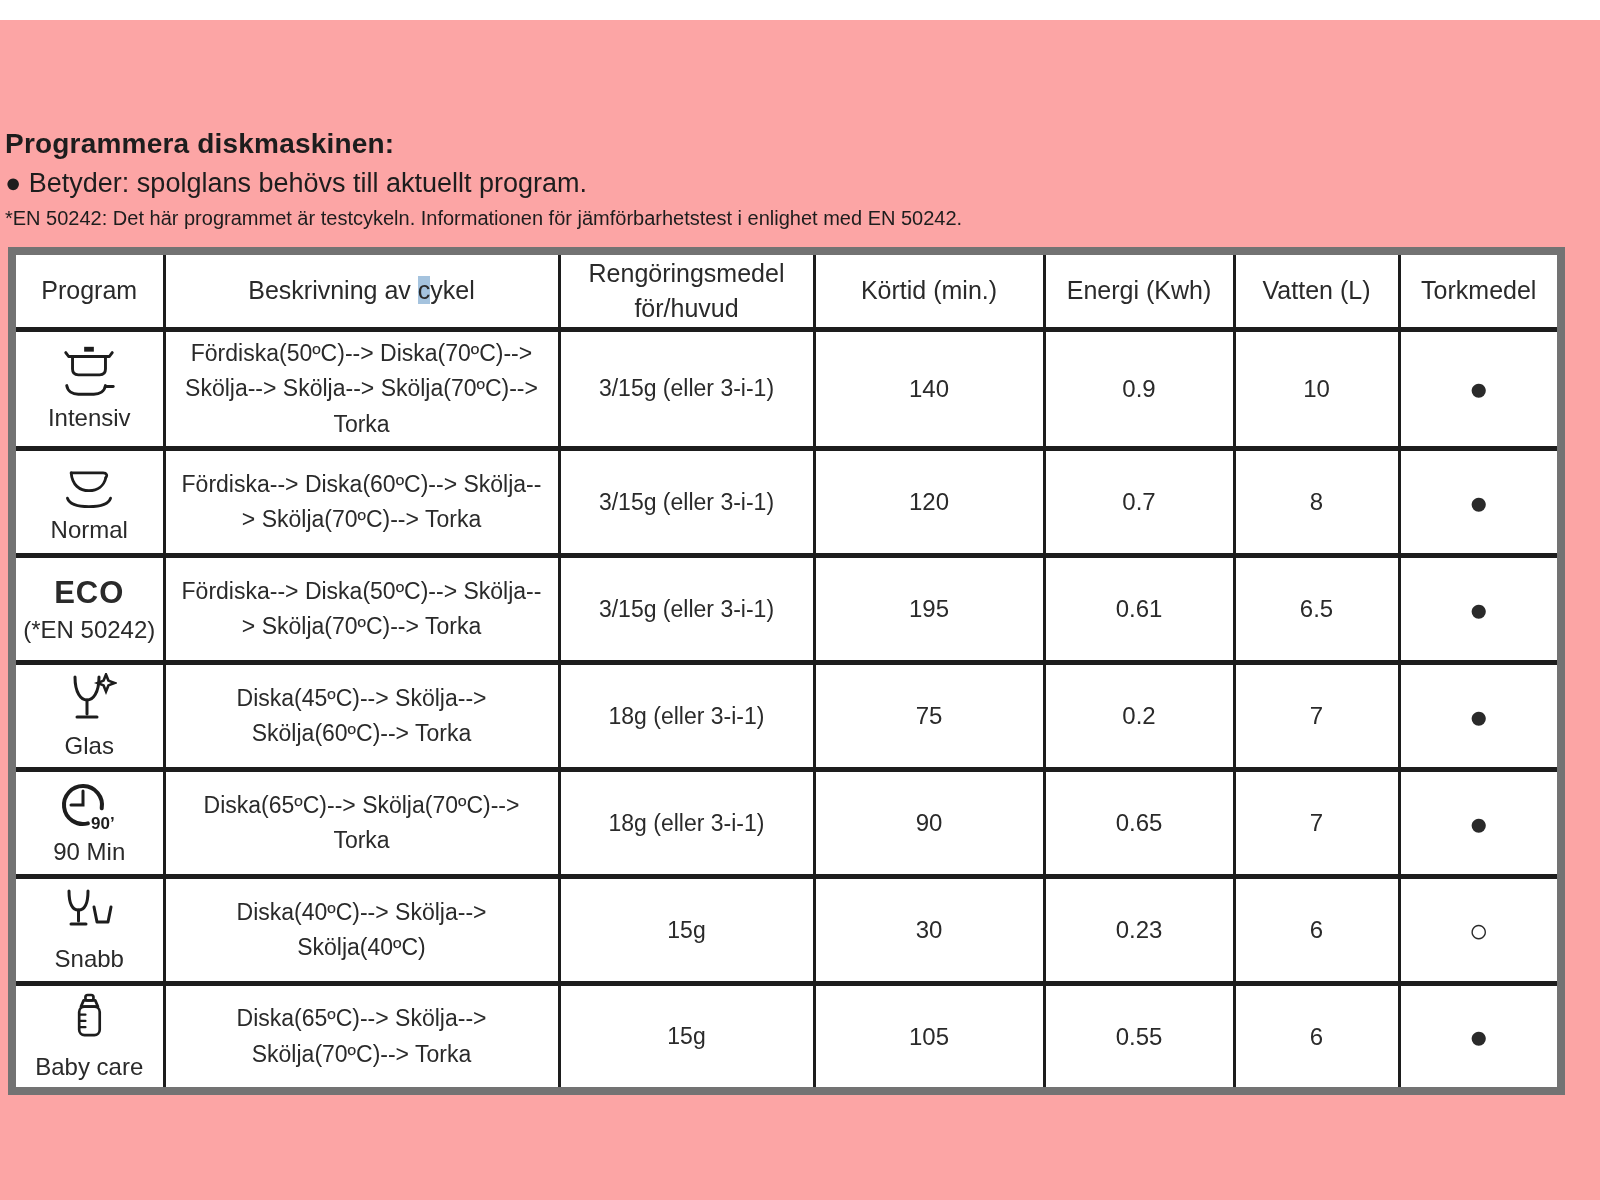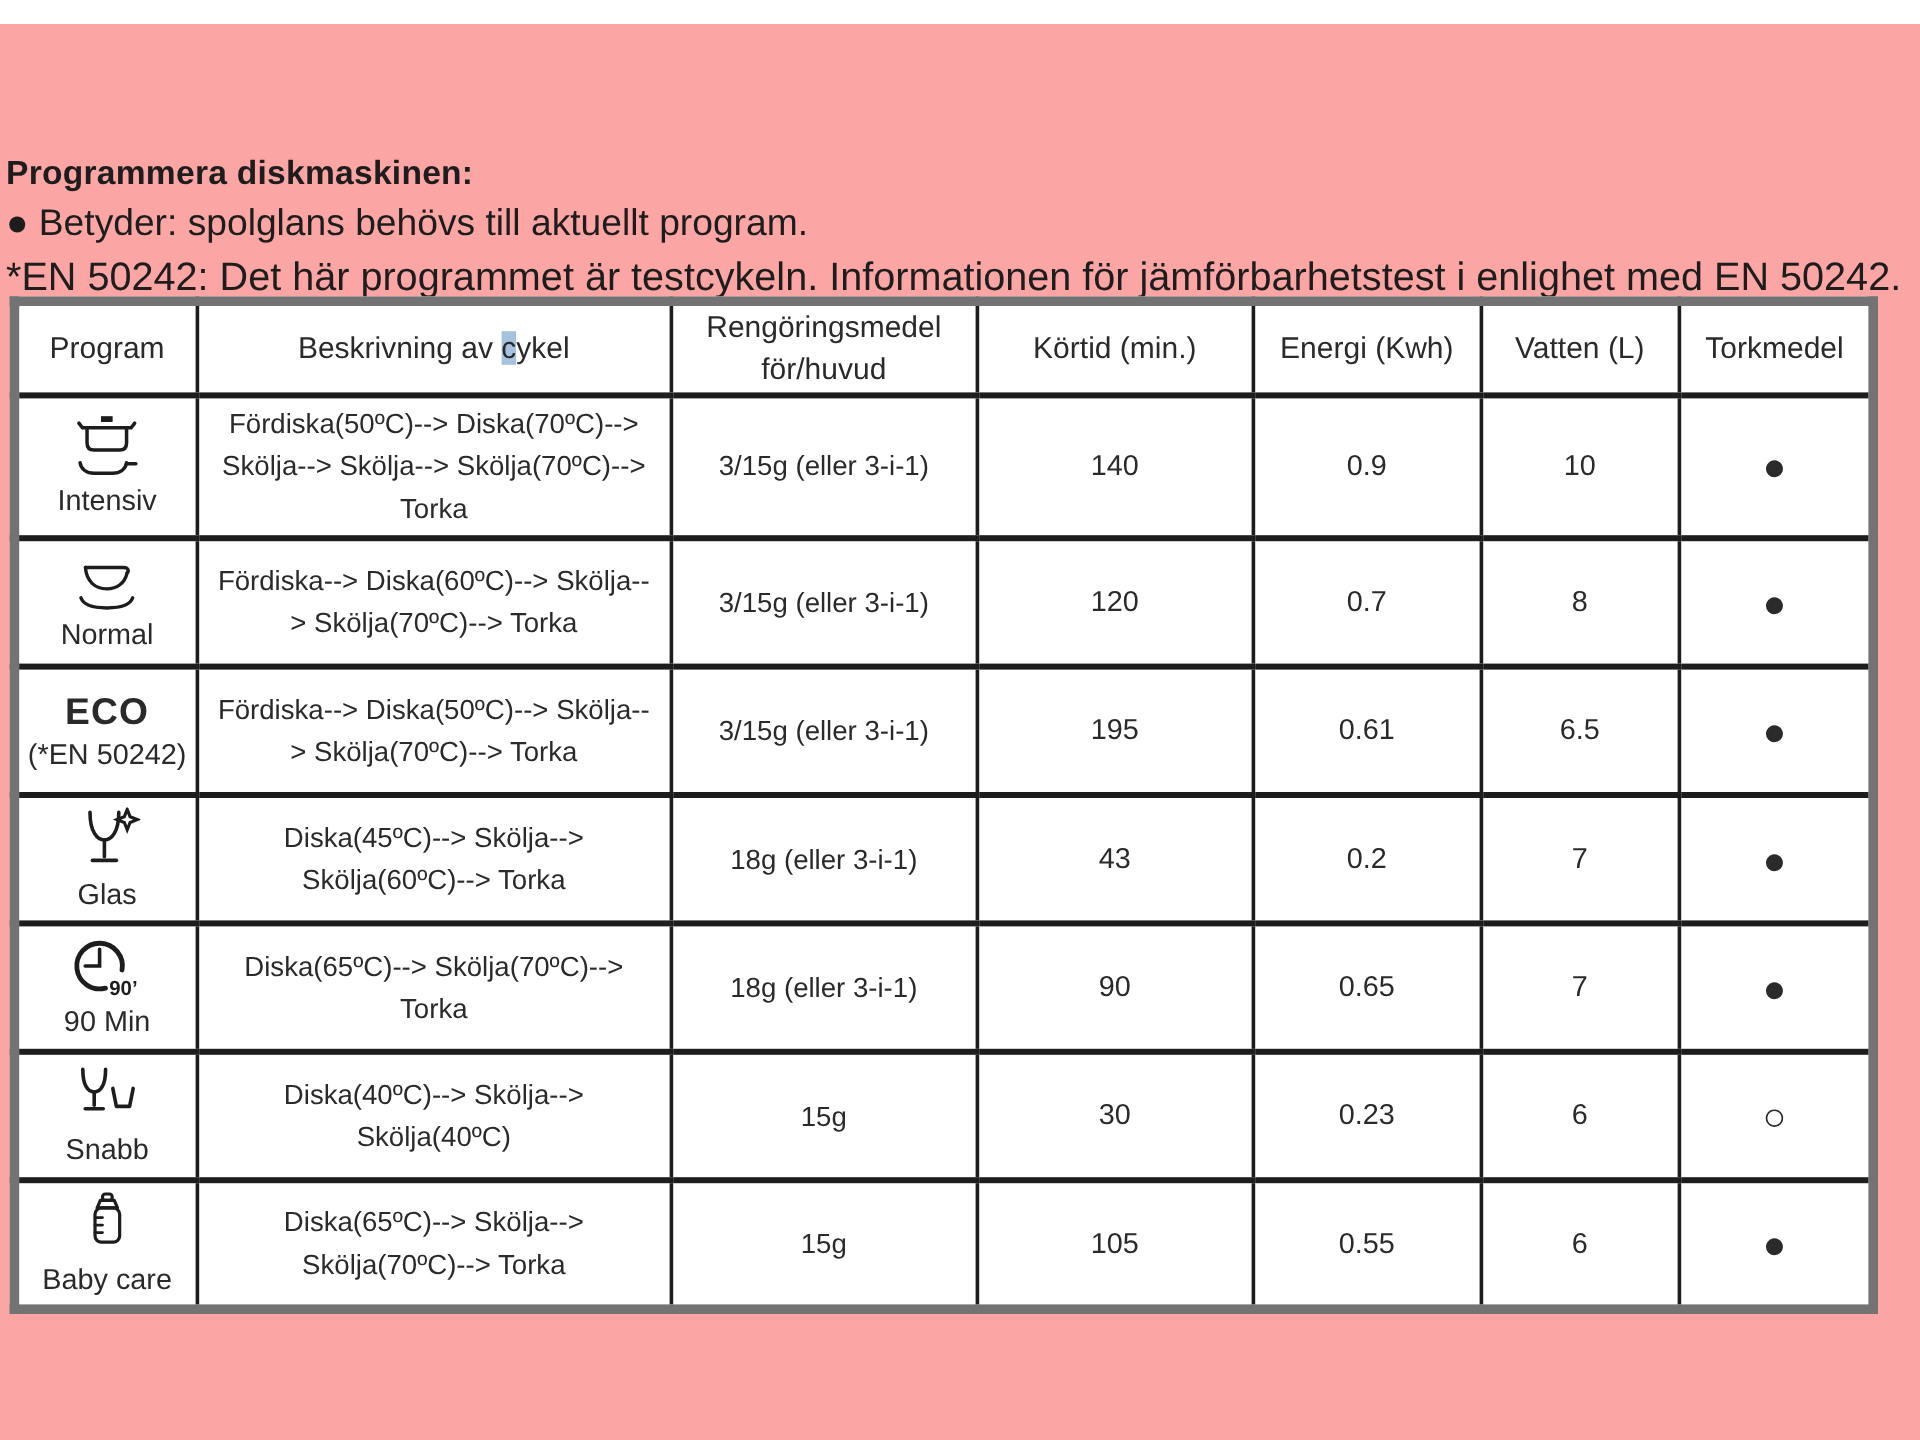--- a/index.html
+++ b/index.html
@@ -2,22 +2,22 @@
 <html><head>
 <meta charset="utf-8">
 <style>
   * { margin:0; padding:0; box-sizing:border-box; }
   html,body { width:1600px; height:1200px; background:#ffffff; }
   body { font-family:"Liberation Sans", sans-serif; color:#1d1d1d; }
   .page { position:relative; width:1600px; height:1200px; background:#fca5a5; overflow:hidden;margin-top:20px; }
 
   .header-block { position:absolute; left:5px; top:108px; width:1590px; }
   .title { font-size:28px; font-weight:bold; letter-spacing:0.2px; }
-  .legend-line { font-size:31px; margin-top:8px; }
-  .note-line { font-size:33px; margin-top:8px; white-space:nowrap; }
+  .legend-line { font-size:27px; margin-top:8px; }
+  .note-line { font-size:20px; margin-top:8px; white-space:nowrap; }
 
   table.program-table {
     position:absolute; left:8px; top:227px;
     width:1549px; border-collapse:collapse; table-layout:fixed;
     background:#fff;
   }
   .program-table th, .program-table td {
     border-left:3px solid #1d1d1d; border-right:3px solid #1d1d1d;
     border-top:5px solid #1d1d1d; border-bottom:5px solid #1d1d1d;
     text-align:center; vertical-align:middle;
@@ -140,21 +140,21 @@
               <path d="M14 4 C14 20 20 27 26 27 C32 27 38 20 38 4"></path>
               <path d="M26 27 V41"></path>
               <path d="M16 44 H36"></path>
               <path d="M45 1.5 L47.4 7.6 L53.5 10 L47.4 12.4 L45 18.5 L42.6 12.4 L36.5 10 L42.6 7.6 Z" stroke-width="2.6" stroke-linejoin="miter"></path>
             </svg>
             <div class="prog-label">Glas</div>
           </div>
         </td>
         <td class="desc-cell">Diska(45ºC)--&gt; Skölja--&gt; Skölja(60ºC)--&gt; Torka</td>
         <td class="det-cell">18g (eller 3-i-1)</td>
-        <td class="num-cell">43</td>
+        <td class="num-cell">75</td>
         <td class="num-cell">0.2</td>
         <td class="num-cell">7</td>
         <td class="dot-cell">●</td>
       </tr>
 
       <tr>
         <td class="prog-cell">
           <div class="prog-inner">
             <svg class="prog-icon" width="60" height="52" viewBox="0 0 60 52" fill="none" stroke="currentColor" stroke-width="4" stroke-linecap="round">
               <path d="M28.9 42.4 A19 19 0 1 1 42.7 27.3"></path>

